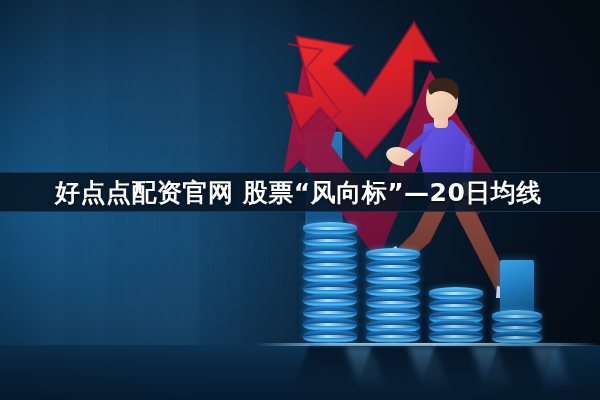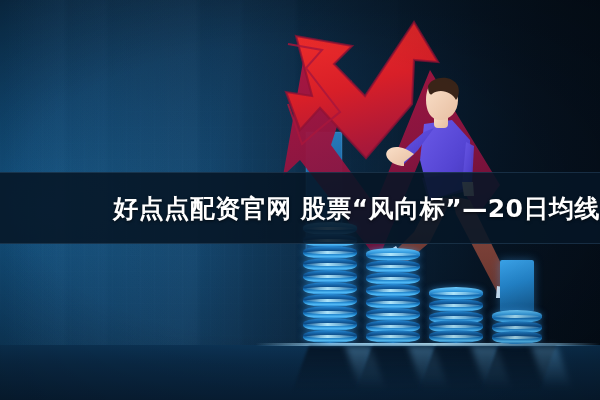--- a/index.html
+++ b/index.html
@@ -132,25 +132,24 @@
   .artwork {
     position: absolute;
     inset: 0;
   }
 
   
   .title-band {
     position: absolute;
     left: 0; right: 0;
     top: 172px;
-    height: 72px;
+    height: 40px;
     background: rgba(6,22,38,0.88);
     display: flex;
     align-items: center;
-    justify-content: flex-end;
   }
   .title-band::before,
   .title-band::after {
     content: "";
     position: absolute;
     left: 0; right: 0;
     height: 1px;
     background: rgba(120,180,230,0.16);
   }
   .title-band::before { top: 0; }

